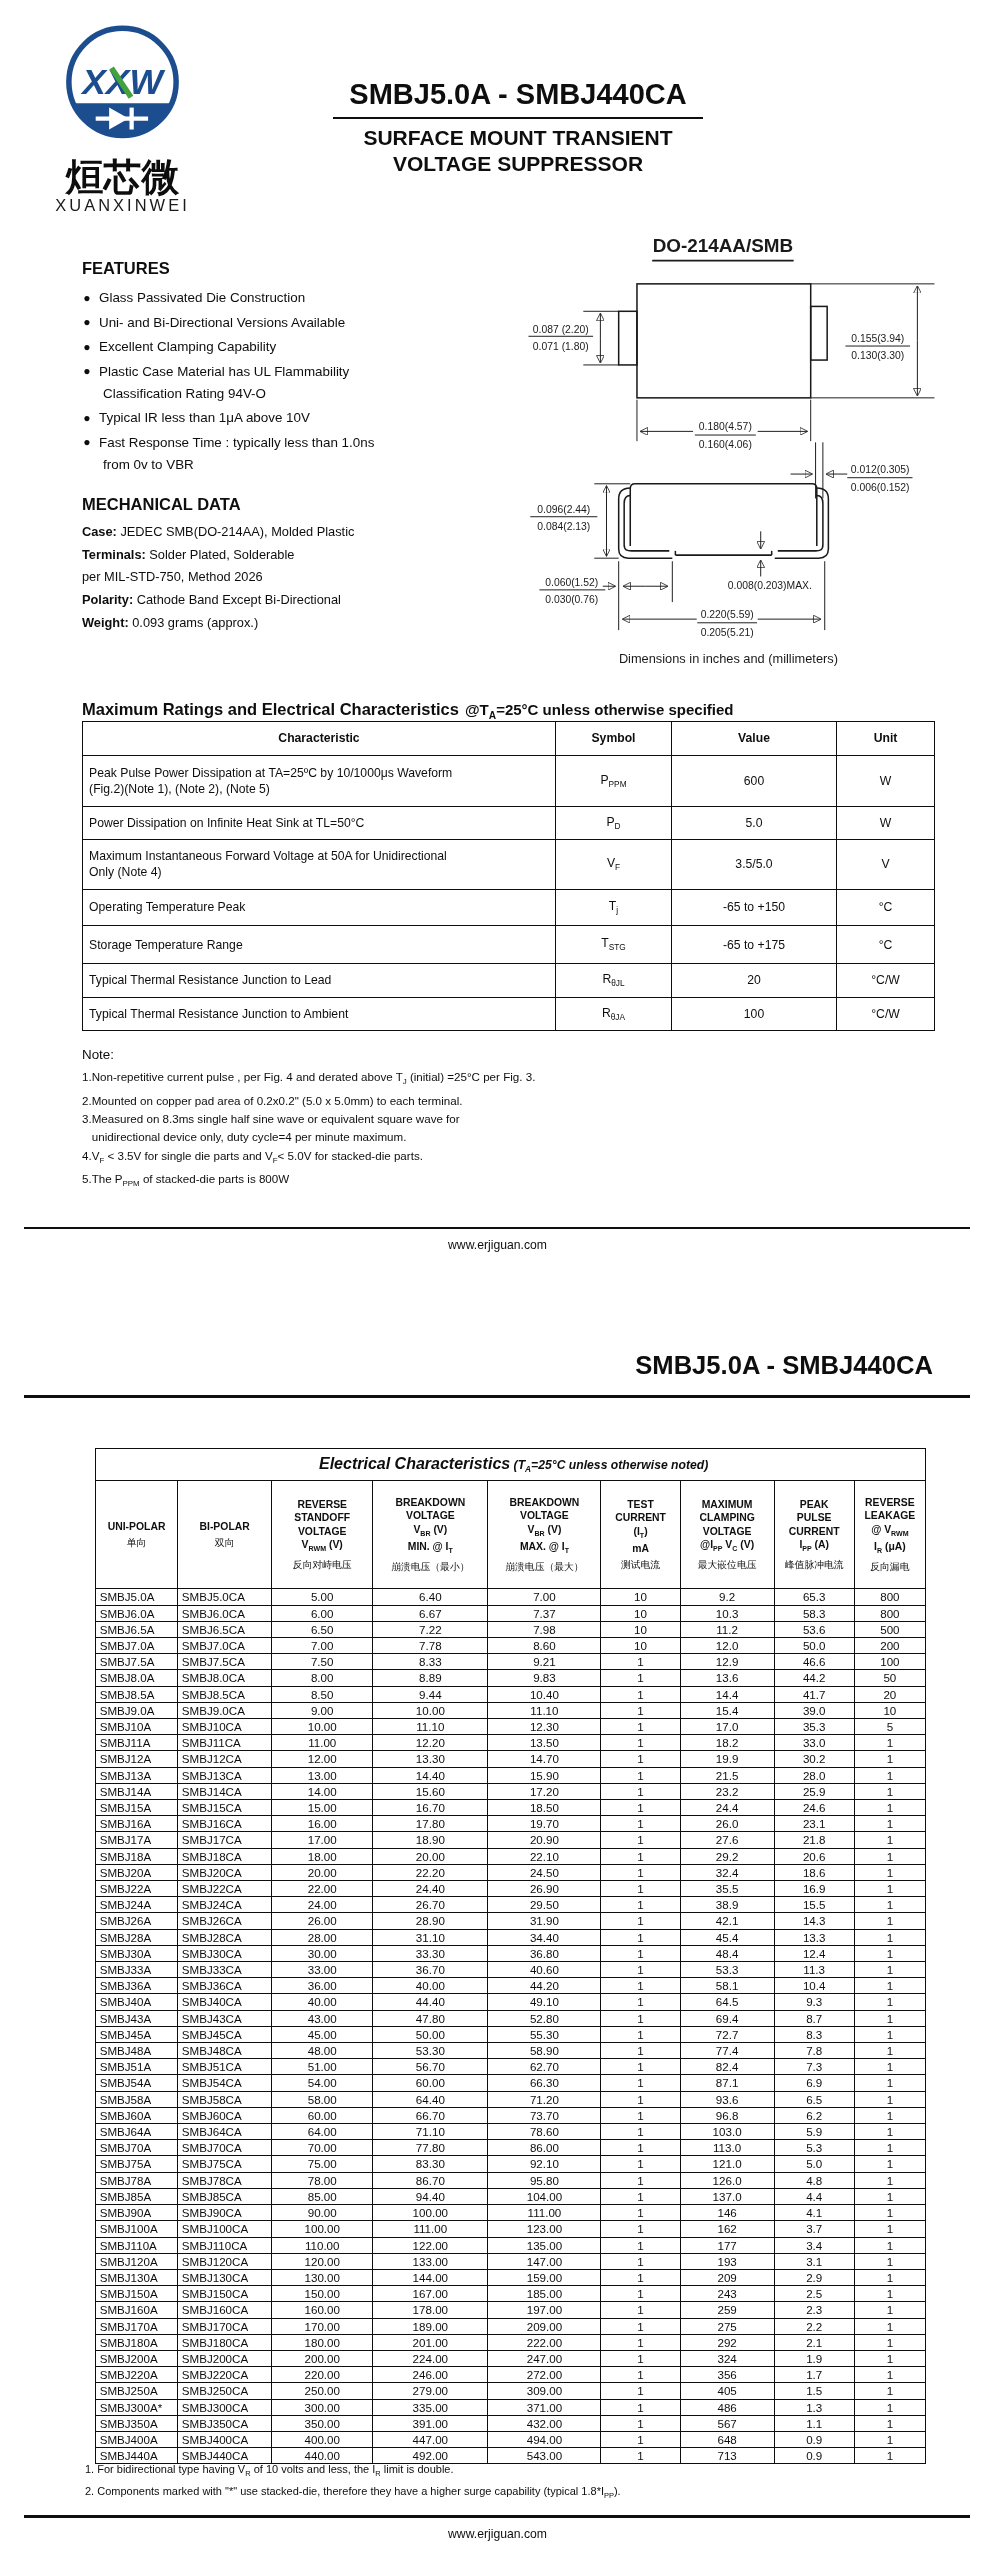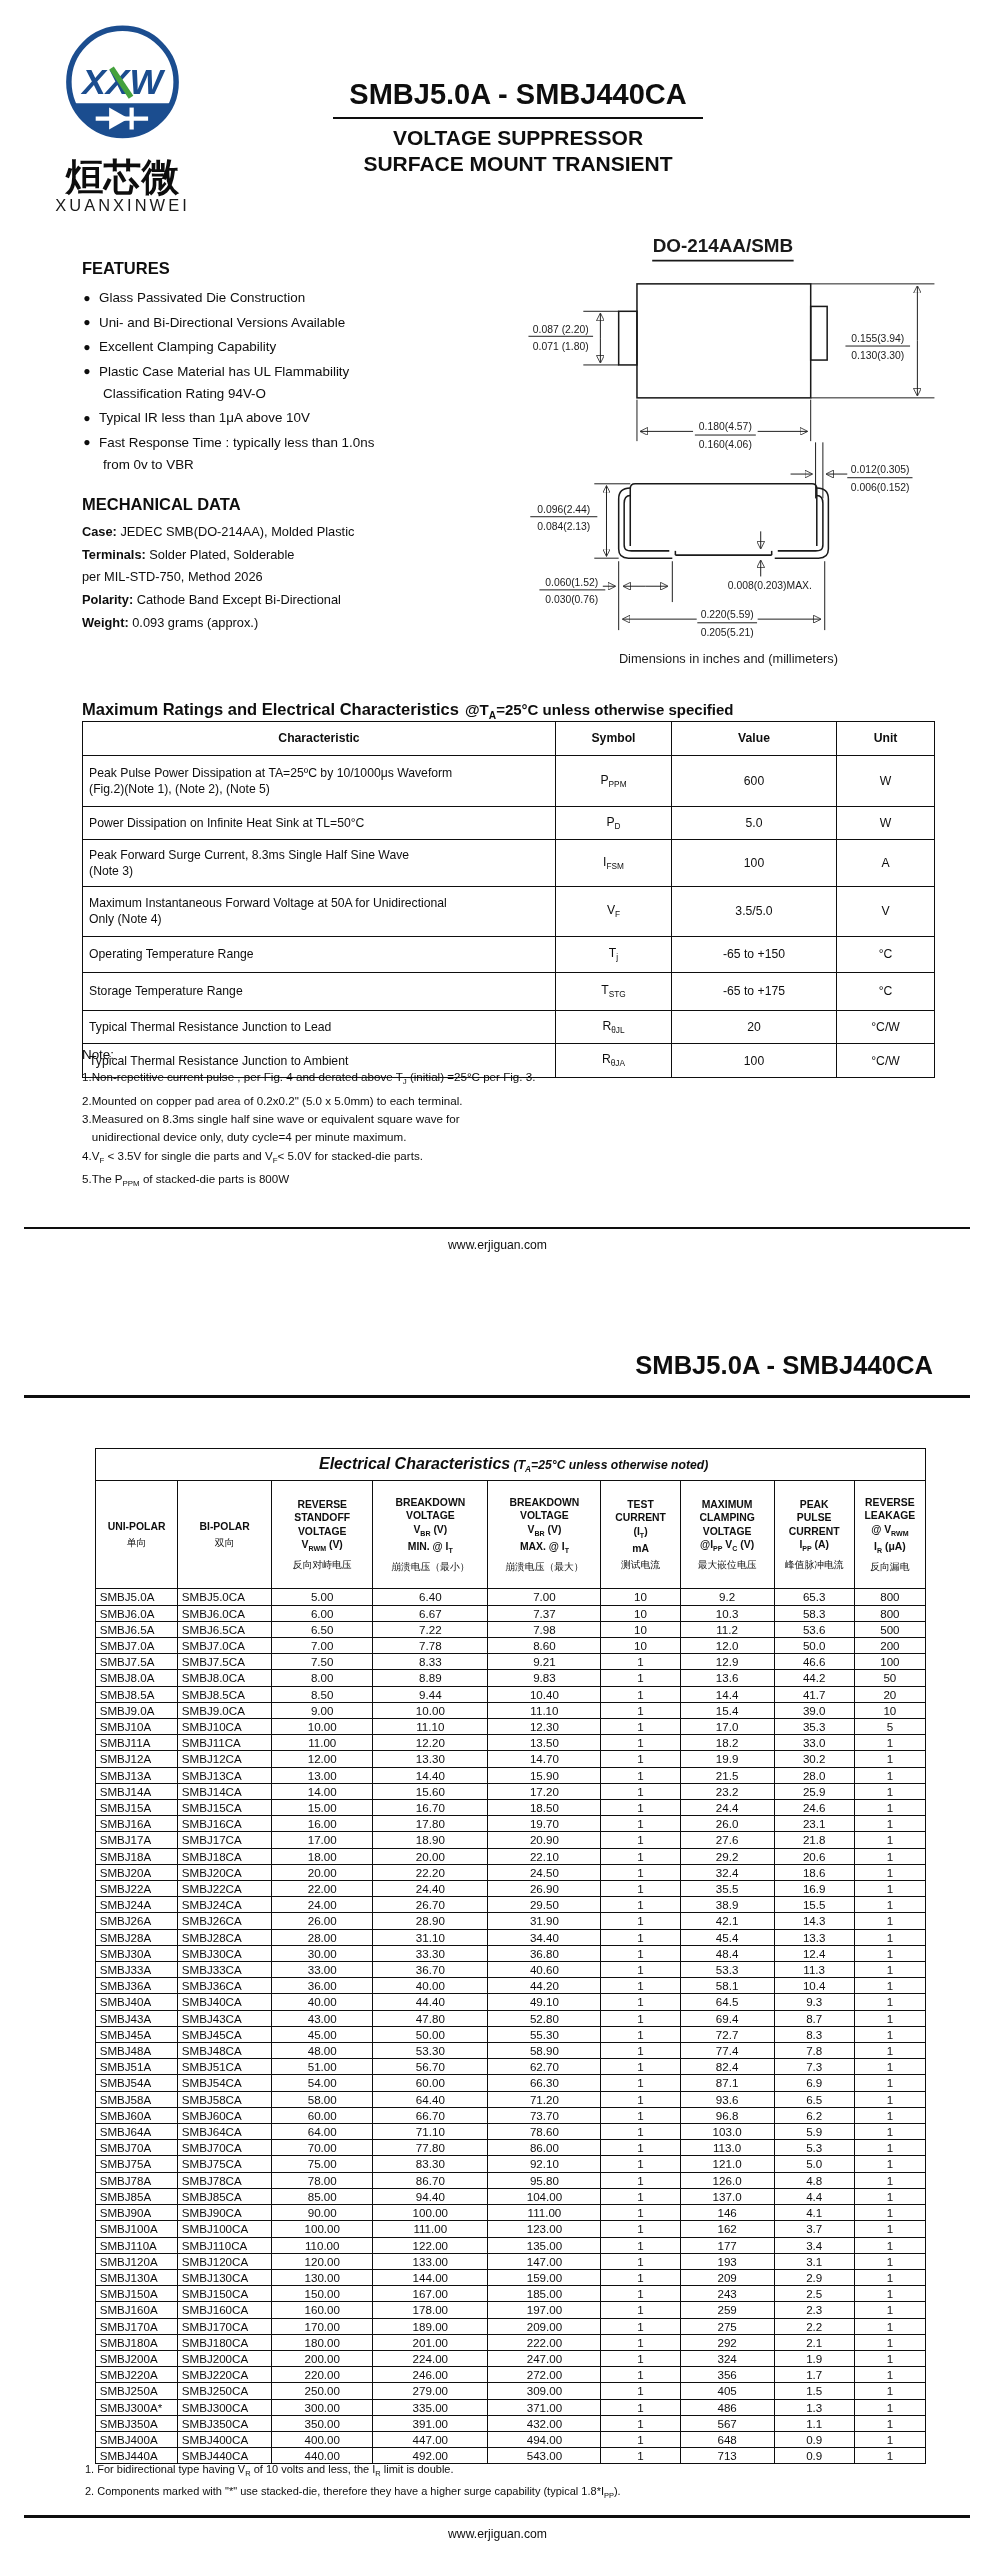--- a/index.html
+++ b/index.html
@@ -79,22 +79,22 @@
     <line x1="86" y1="165" x2="172" y2="165" stroke="#ffffff" stroke-width="7"></line>
     <path d="M 108,147 L 108,183 L 140,165 Z" fill="#ffffff" stroke="none"></path>
     <line x1="145" y1="147" x2="145" y2="183" stroke="#ffffff" stroke-width="7"></line>
     <text x="130" y="283" text-anchor="middle" font-size="62" font-weight="bold" fill="#0d0d0d">烜芯微</text>
     <text x="130" y="317" text-anchor="middle" font-size="27" letter-spacing="5" fill="#1a1a1a">XUANXINWEI</text>
   </svg>
 
   <div class="abs title-block">
     <div class="doc-title">SMBJ5.0A - SMBJ440CA</div>
     <div class="doc-subtitle">
+      <div>SURFACE MOUNT TRANSIENT</div>
       <div>VOLTAGE SUPPRESSOR</div>
-      <div>SURFACE MOUNT TRANSIENT</div>
     </div>
   </div>
 
   <div class="abs features">
     <div class="sec-h">FEATURES</div>
     <div>
         <div class="feat-line"><span class="blt">●</span>Glass Passivated Die Construction</div>
         <div class="feat-line"><span class="blt">●</span>Uni- and Bi-Directional Versions Available</div>
         <div class="feat-line"><span class="blt">●</span>Excellent Clamping Capability</div>
         <div class="feat-line"><span class="blt">●</span>Plastic Case Material has UL Flammability</div>
@@ -242,41 +242,32 @@
           <td class="ctr">W</td>
         </tr>
         <tr class="h46">
           <td class="rt-char">
             <div>Power Dissipation on Infinite Heat Sink at TL=50°C</div>
           </td>
           <td class="ctr">P<sub>D</sub></td>
           <td class="ctr">5.0</td>
           <td class="ctr">W</td>
         </tr>
-        <tr class="h70">
-          <td class="rt-char">
-            <div>Peak Forward Surge Current, 8.3ms Single Half Sine Wave</div>
-            <div>(Note 3)</div>
-          </td>
-          <td class="ctr">I<sub>FSM</sub></td>
-          <td class="ctr">100</td>
-          <td class="ctr">A</td>
-        </tr>
         <tr class="h74">
           <td class="rt-char">
             <div>Maximum Instantaneous Forward Voltage at 50A for Unidirectional</div>
             <div>Only (Note 4)</div>
           </td>
           <td class="ctr">V<sub>F</sub></td>
           <td class="ctr">3.5/5.0</td>
           <td class="ctr">V</td>
         </tr>
         <tr class="h52">
           <td class="rt-char">
-            <div>Operating Temperature Range</div>
+            <div>Operating Temperature Peak</div>
           </td>
           <td class="ctr">T<sub>j</sub></td>
           <td class="ctr">-65 to +150</td>
           <td class="ctr">°C</td>
         </tr>
         <tr class="h54">
           <td class="rt-char">
             <div>Storage Temperature Range</div>
           </td>
           <td class="ctr">T<sub>STG</sub></td>

